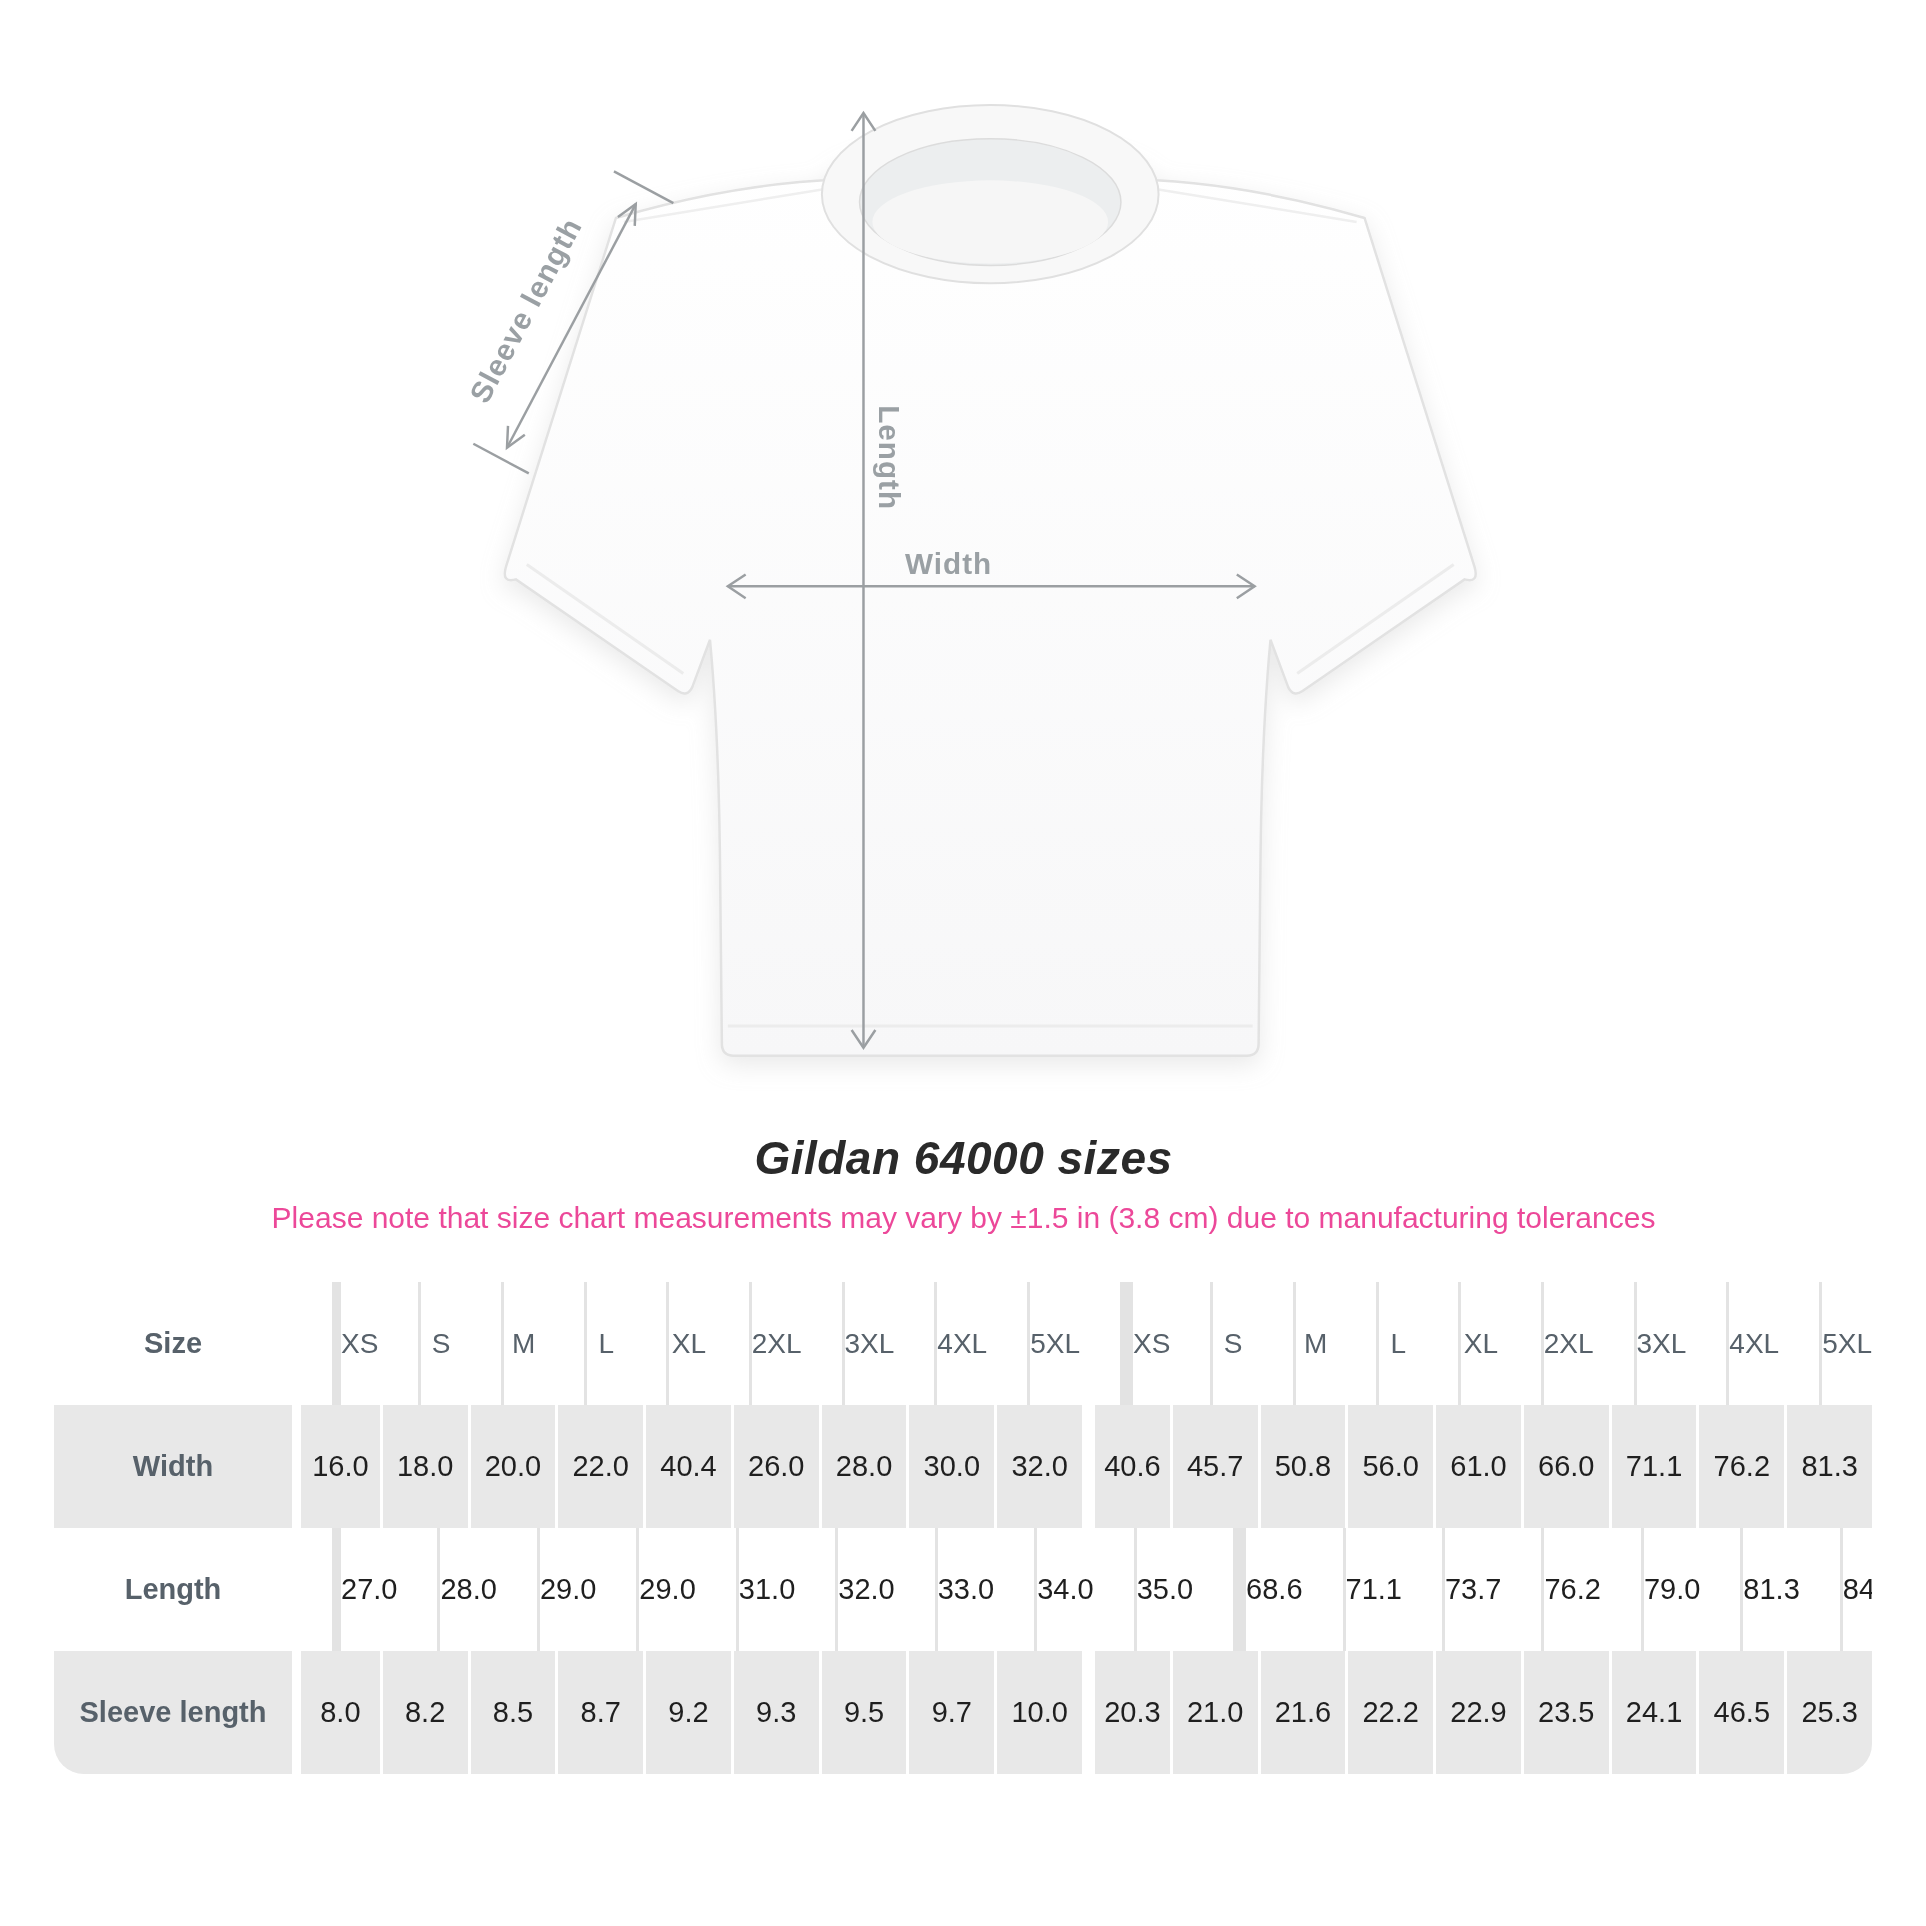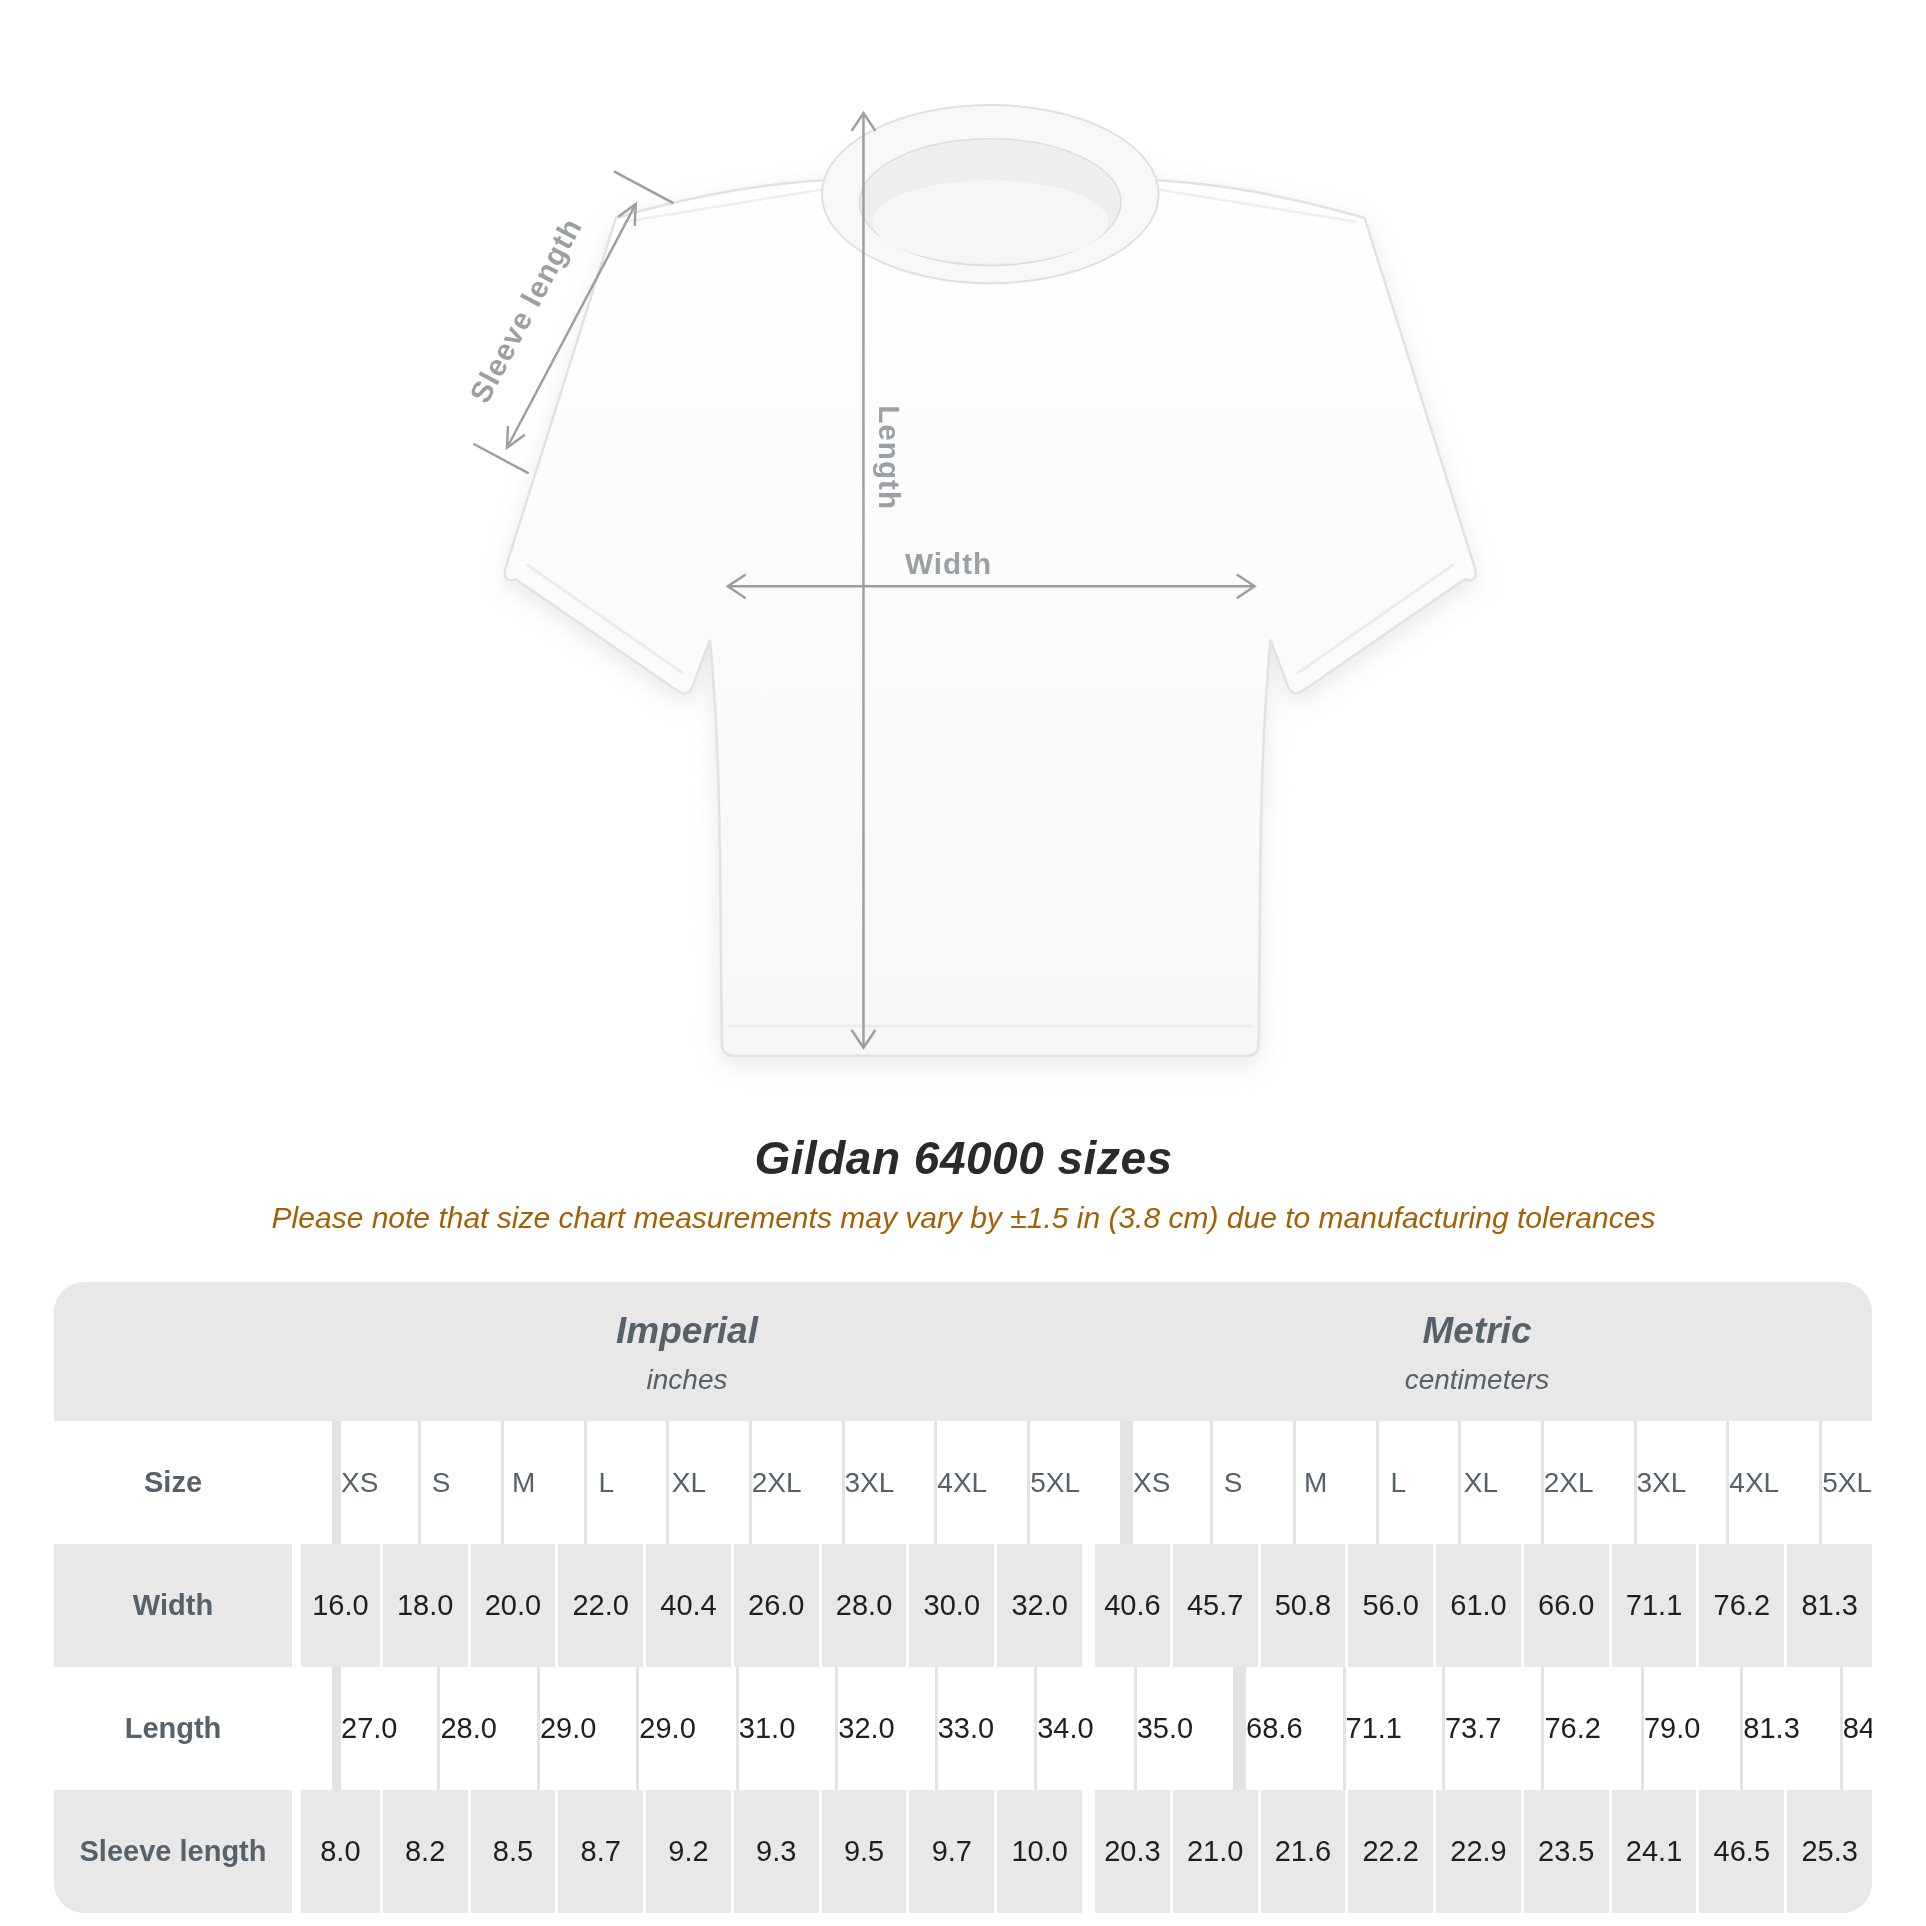--- a/index.html
+++ b/index.html
@@ -2,21 +2,21 @@
 <html><head>
 <meta charset="utf-8">
 <style>
   html,body{margin:0;padding:0;background:#fff;}
   .canvas{position:relative;width:1927px;height:1927px;background:#ffffff;overflow:hidden;
           font-family:"Liberation Sans","DejaVu Sans",sans-serif;}
   .diagram{position:absolute;top:0;left:0;}
   .ann{font-weight:bold;font-size:30px;fill:#9aa0a4;letter-spacing:1px;}
   .title-block{position:absolute;top:1131px;left:0;width:1927px;text-align:center;}
   .main-title{margin:0;font-size:46px;font-weight:bold;color:#2a2a2a;letter-spacing:0.5px;font-style:italic;}
-  .sub{margin:16px 0 0;font-size:30px;font-style:italic;color:#a16207;}
+  .sub{margin:16px 0 0;font-size:30px;color:#ec4899;}
   .size-table{position:absolute;top:1282px;left:54px;width:1818px;border-radius:30px;overflow:hidden;}
   .trow{display:grid;grid-template-columns:238px repeat(18,1fr);}
   .thead{height:139px;background:#e8e8e8;}
   .ugroup{display:flex;flex-direction:column;align-items:center;justify-content:center;gap:12px;padding-top:2px;}
   .ug-imperial{grid-column:2/11;}
   .ug-metric{grid-column:11/20;}
   .uname{font-size:37px;font-weight:bold;font-style:italic;color:#57616a;}
   .usub{font-size:28px;font-style:italic;color:#57616a;}
   .r{height:123px;}
   .light{background:#ffffff;gap:40px;--sep:#e3e3e3;}
@@ -86,31 +86,20 @@
     <text class="ann" x="958" y="580" text-anchor="middle">Width</text>
   </svg>
 
   <div class="title-block">
     <h1 class="main-title">Gildan 64000 sizes</h1>
     <p class="sub">Please note that size chart measurements may vary by ±1.5 in (3.8 cm) due to manufacturing tolerances</p>
   </div>
 
   <div class="size-table">
 
-    <div class="trow thead">
-      <div></div>
-      <div class="ugroup ug-imperial">
-        <div class="uname">Imperial</div>
-        <div class="usub">inches</div>
-      </div>
-      <div class="ugroup ug-metric">
-        <div class="uname">Metric</div>
-        <div class="usub">centimeters</div>
-      </div>
-    </div>
 
     <div class="trow r light">
       <div class="cell rl">Size</div>
       <div class="cell sz fi">XS</div>
       <div class="cell sz">S</div>
       <div class="cell sz">M</div>
       <div class="cell sz">L</div>
       <div class="cell sz">XL</div>
       <div class="cell sz">2XL</div>
       <div class="cell sz">3XL</div>

